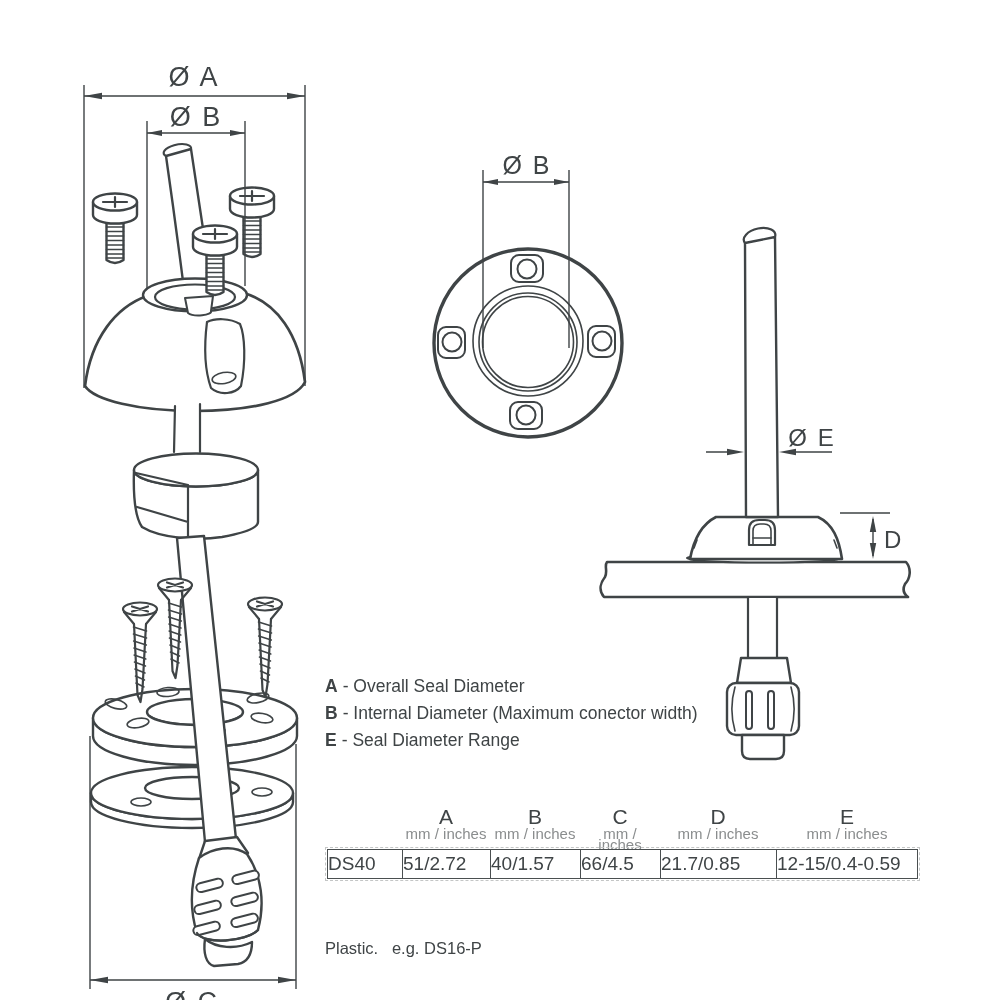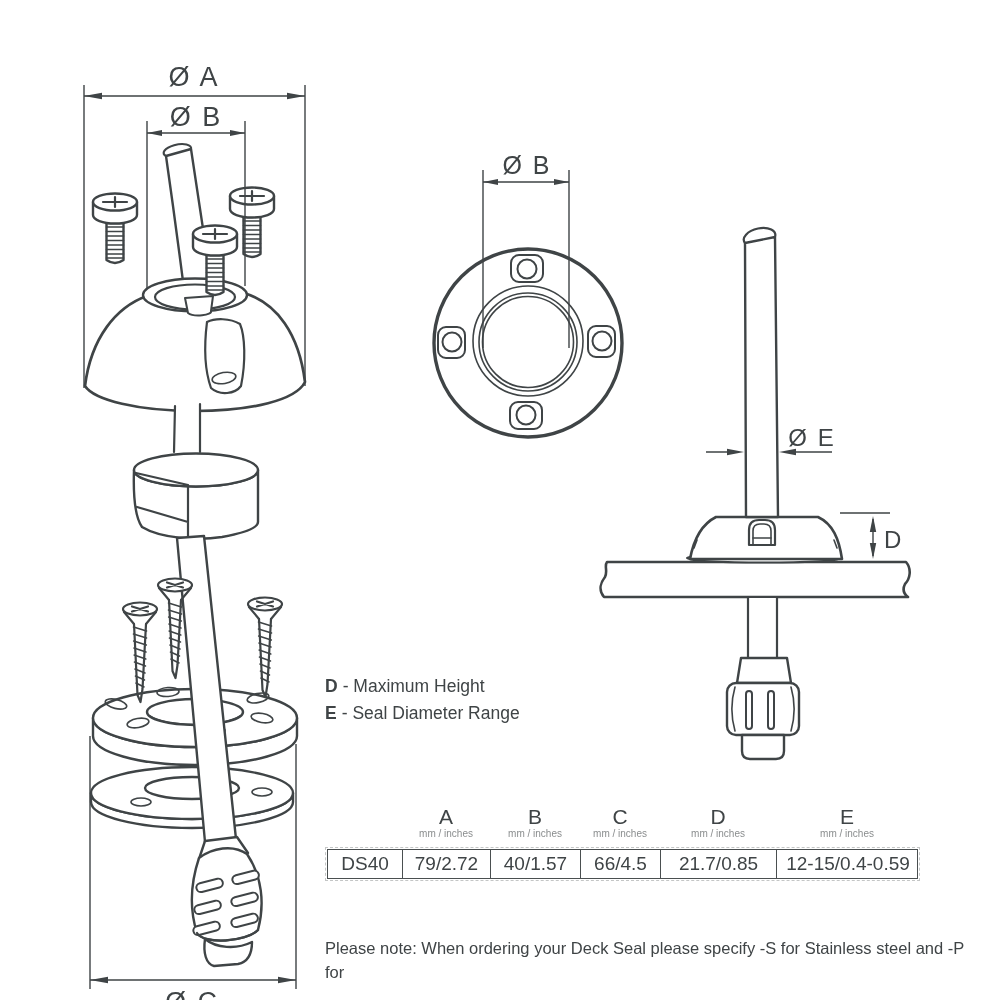--- a/index.html
+++ b/index.html
@@ -13,26 +13,26 @@
   .dim{fill:none;stroke:#3f4446;stroke-width:1.4;}
   .arr{fill:#3f4446;stroke:none;}
   .dimtxt{fill:#3f4446;font-family:"Liberation Sans",sans-serif;}
   .legend{position:absolute;left:325px;top:637px;font-size:17.5px;line-height:27.2px;}
   .legend .lg{font-weight:bold;}
   .legend .sp{margin-left:5px;}
   .thead{position:absolute;left:327px;top:770px;width:591px;display:grid;
          grid-template-columns:75px 88px 90px 80px 116px 142px;}
   .thead .hcell{text-align:center;}
   .thead .hletter{font-size:21px;line-height:22px;}
-  .thead .hunit{font-size:10px;color:#8a8d8e;line-height:11px;}
+  .thead .hunit{font-size:15px;color:#8a8d8e;line-height:11px;}
   .trow{position:absolute;left:327px;top:813px;width:591px;height:30px;display:grid;
         grid-template-columns:75px 88px 90px 80px 116px 142px;
         border:1.6px solid #4a4f50;outline:1px dashed #c4c6c6;outline-offset:1px;
         box-sizing:border-box;}
-  .trow .cell{font-size:19px;line-height:27px;text-align:center;border-right:1.6px solid #4a4f50;
+  .trow .cell{font-size:19px;line-height:27px;text-align:left;border-right:1.6px solid #4a4f50;
               overflow:hidden;white-space:nowrap;}
   .trow .cell:last-child{border-right:none;}
   .note{position:absolute;left:325px;top:854px;width:640px;font-size:16.5px;line-height:23.5px;
         white-space:pre-wrap;}
 </style>
 </head>
 <body>
 
 <div class="canvas">
 
@@ -238,21 +238,22 @@
     <text class="dimtxt" x="194" y="50" font-size="27" text-anchor="middle" letter-spacing="2">Ø A</text>
     <text class="dimtxt" x="196" y="90" font-size="27" text-anchor="middle" letter-spacing="2">Ø B</text>
     <text class="dimtxt" x="527" y="138" font-size="25" text-anchor="middle" letter-spacing="2">Ø B</text>
     <text class="dimtxt" x="192" y="975" font-size="27" text-anchor="middle" letter-spacing="2">Ø C</text>
     <text class="dimtxt" x="812" y="410" font-size="24" text-anchor="middle" letter-spacing="2">Ø E</text>
     <text class="dimtxt" x="884" y="512" font-size="24">D</text>
   </g>
 </svg>
 
 <div class="legend">
-  <div><span class="lg">D</span><span class="sp">- Maximum Height</span></div>
+  <div><span class="lg">A</span><span class="sp">- Overall Seal Diameter</span></div>
+  <div><span class="lg">B</span><span class="sp">- Internal Diameter (Maximum conector width)</span></div>
   <div><span class="lg">E</span><span class="sp">- Seal Diameter Range</span></div>
 </div>
 
 <div class="thead">
   <div class="hcell"></div>
   <div class="hcell">
     <div class="hletter">A</div>
     <div class="hunit">mm / inches</div>
   </div>
   <div class="hcell">
@@ -268,25 +269,24 @@
     <div class="hunit">mm / inches</div>
   </div>
   <div class="hcell">
     <div class="hletter">E</div>
     <div class="hunit">mm / inches</div>
   </div>
 </div>
 
 <div class="trow">
   <div class="cell">DS40</div>
-  <div class="cell">79/2.72</div>
+  <div class="cell">51/2.72</div>
   <div class="cell">40/1.57</div>
   <div class="cell">66/4.5</div>
   <div class="cell">21.7/0.85</div>
   <div class="cell">12-15/0.4-0.59</div>
 </div>
 
 <div class="note">
-  <div>Please note: When ordering your Deck Seal please specify -S for Stainless steel and -P for</div>
   <div>Plastic.   e.g. DS16-P</div>
 </div>
 
 </div>
 
 </body></html>

